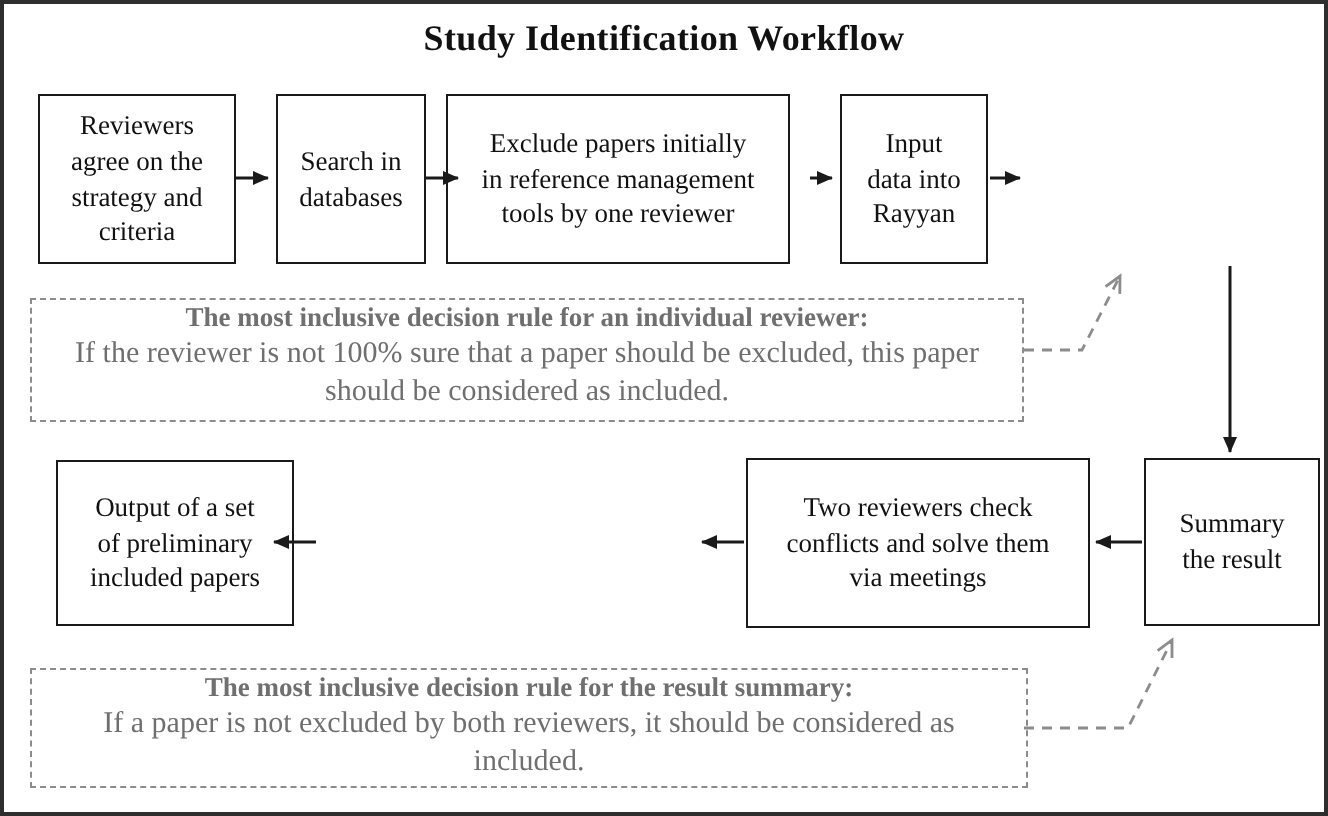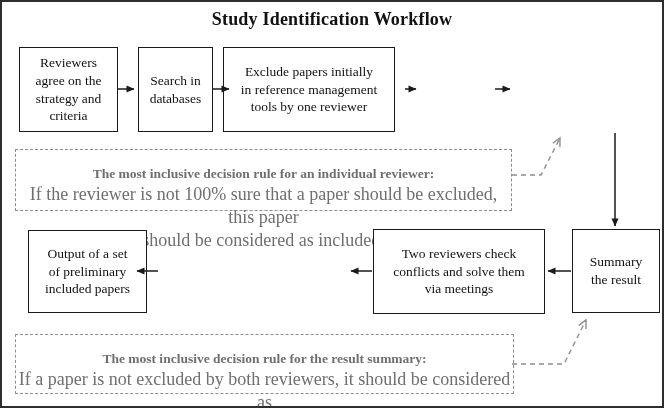--- a/index.html
+++ b/index.html
@@ -31,28 +31,28 @@
     white-space:pre-line;
     font-size:13.5px;line-height:1.3;color:#111;
     padding:0 2px;
   }
   .note{
     position:absolute;
     box-sizing:border-box;
     border:1.6px dashed var(--note-border,#8c8c8c);
     background:#fff;
     text-align:center;
-    padding-top:15px;
+    padding-top:0;
   }
   .note-heading{
     font-size:13.5px;font-weight:bold;line-height:1.3;
     color:var(--note-text,#6f6f6f);
   }
   .note-body{
-    font-size:18px;line-height:1.3;
+    font-size:15px;line-height:1.3;
     white-space:pre-line;
     color:var(--note-text,#6f6f6f);
     text-align:center;
   }
   .arrows{position:absolute;left:0;top:0;width:664px;height:408px;pointer-events:none;}
   .arrow-solid{stroke:var(--arrow,#1a1a1a);stroke-width:1.5;fill:none;}
   .arrow-dashed{stroke:var(--note-border,#8c8c8c);stroke-width:1.4;fill:none;stroke-dasharray:5 4;}
   .mhead-solid{fill:var(--arrow,#1a1a1a);}
   .mhead-open{fill:none;stroke:var(--note-border,#8c8c8c);stroke-width:1.4;}
 </style>
@@ -70,20 +70,25 @@
 criteria</span>
   </div>
   <div class="box" style="left:136px;top:45px;width:75px;height:85px">
     <span class="box-label">Search in
 databases</span>
   </div>
   <div class="box" style="left:221px;top:45px;width:172px;height:85px">
     <span class="box-label">Exclude papers initially
 in reference management
 tools by one reviewer</span>
+  </div>
+  <div class="box" style="left:418px;top:45px;width:74px;height:85px">
+    <span class="box-label">Input
+data into
+Rayyan</span>
   </div>
 
   <div class="note" style="left:13px;top:147px;width:497px;height:62px">
     <div class="note-heading">The most inclusive decision rule for an individual reviewer:</div>
     <div class="note-body">If the reviewer is not 100% sure that a paper should be excluded, this paper
 should be considered as included.</div>
   </div>
 
   <div class="box" style="left:26px;top:228px;width:119px;height:83px">
     <span class="box-label">Output of a set

